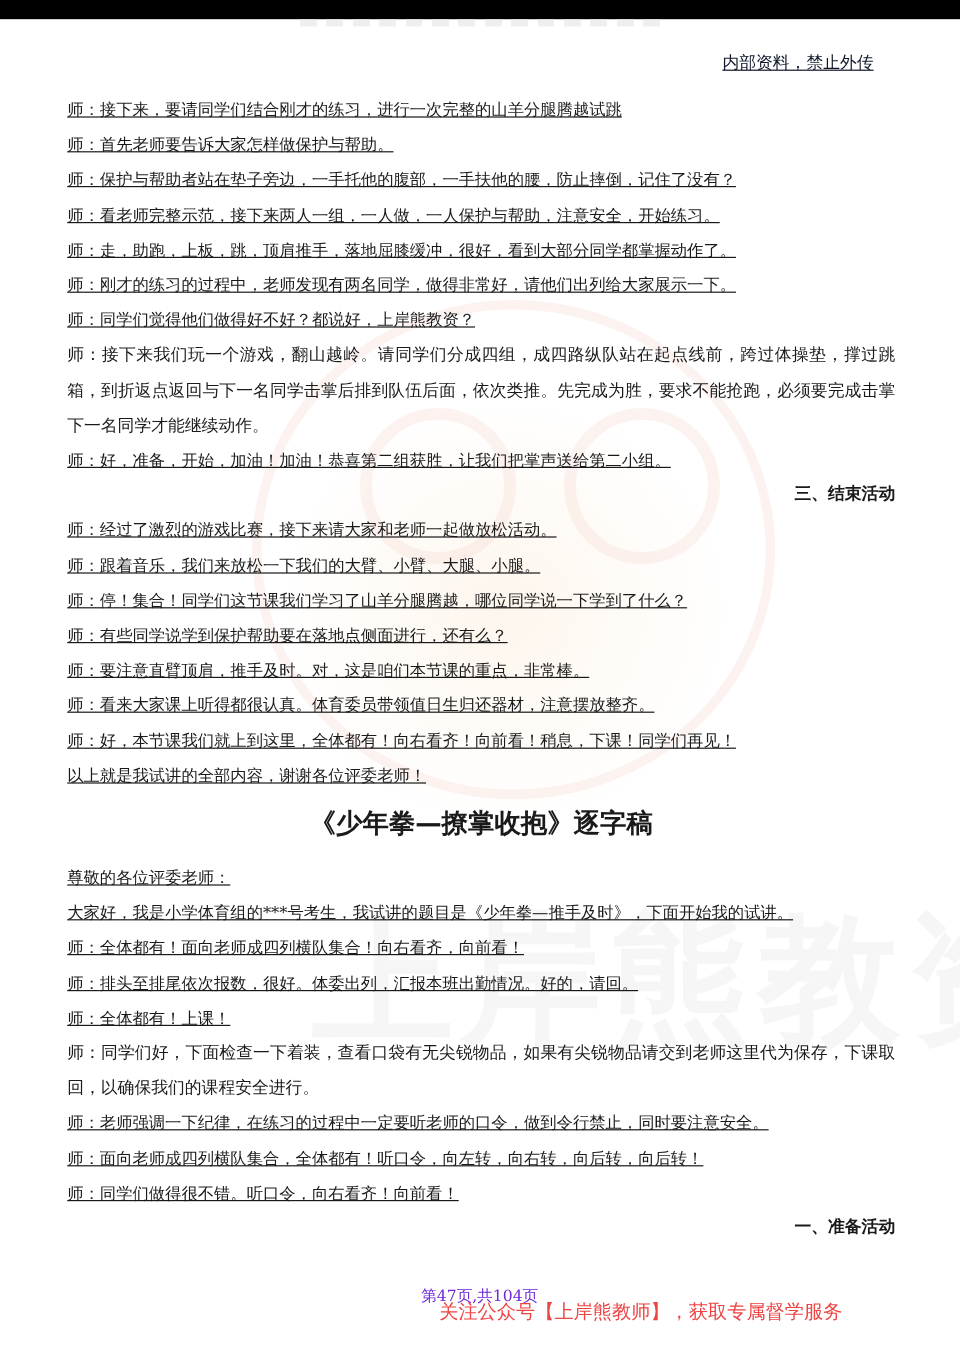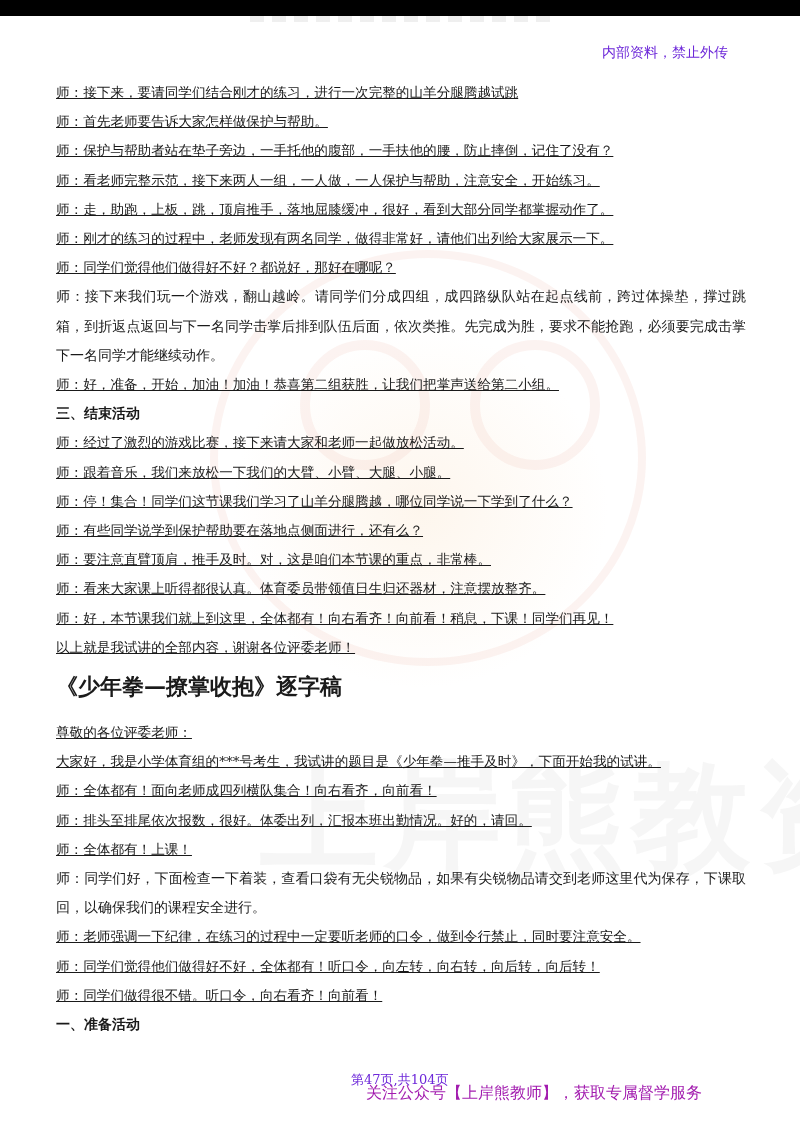--- a/index.html
+++ b/index.html
@@ -9,21 +9,21 @@
       font-family: "DejaVu Serif", "Liberation Serif", serif;
       color: #1a1a1a;
     }
     .top-bar { position: absolute; left: 0; top: 0; width: 800px; height: 16px; background: #000; }
     .top-ghost {
       position: absolute; left: 250px; top: 16px; width: 300px; height: 6px;
       background: repeating-linear-gradient(90deg, #e8e8e8 0 14px, transparent 14px 22px);
       opacity: .7;
     }
     .header-note {
-      position: absolute; right: 72px; top: 44px; font-size: 14px; color: #6d28d9;
+      position: absolute; right: 72px; top: 44px; font-size: 14px; color: #0f172a; text-decoration: underline;
     }
     
     .wm-circle {
       position: absolute; border-radius: 50%;
       border: 10px solid rgba(240, 200, 190, 0.22);
     }
     .wm-blob {
       position: absolute; border-radius: 50%;
       background: radial-gradient(ellipse at center, rgba(252, 235, 215, 0.45), rgba(255,255,255,0) 70%);
     }
@@ -37,32 +37,33 @@
     .content { position: absolute; left: 56px; top: 78px; width: 690px; }
     .line {
       font-size: 13.6px; line-height: 29.2px; white-space: nowrap; text-decoration: underline;
     }
     .para {
       font-size: 14px; line-height: 29.2px; white-space: normal; width: 690px;
       text-align: justify;
     }
     .heading {
       font-size: 14px; line-height: 29.2px; font-weight: bold;
-      font-family: Liberation Serif, serif;
+      font-family: Liberation Mono, monospace;
+      text-align: right;
     }
     .title {
-      font-size: 22px; font-weight: bold; 
+      font-size: 22px; font-weight: bold; text-align: center;
       font-family: "DejaVu Sans", sans-serif;
       line-height: 30px; margin: 10px 0 16px 0;
     }
     .footer-page {
       position: absolute; left: 351px; top: 1071px; font-size: 13px; color: #6d28d9;
     }
     .footer-follow {
-      position: absolute; left: 366px; top: 1083px; font-size: 16px; color: #a21caf;
+      position: absolute; left: 366px; top: 1083px; font-size: 16px; color: #ef4444;
       font-family: "DejaVu Sans", sans-serif;
     }
   </style>
 </head>
 <body>
 
 <div class="top-bar"></div>
 <div class="top-ghost"></div>
 
 <div class="wm-blob" style="left:230px; top:330px; width:380px; height:360px;"></div>
@@ -74,21 +75,21 @@
 <div class="header-note">内部资料，禁止外传</div>
 
 <div class="content">
 
   <div class="line">师：接下来，要请同学们结合刚才的练习，进行一次完整的山羊分腿腾越试跳</div>
   <div class="line">师：首先老师要告诉大家怎样做保护与帮助。</div>
   <div class="line">师：保护与帮助者站在垫子旁边，一手托他的腹部，一手扶他的腰，防止摔倒，记住了没有？</div>
   <div class="line">师：看老师完整示范，接下来两人一组，一人做，一人保护与帮助，注意安全，开始练习。</div>
   <div class="line">师：走，助跑，上板，跳，顶肩推手，落地屈膝缓冲，很好，看到大部分同学都掌握动作了。</div>
   <div class="line">师：刚才的练习的过程中，老师发现有两名同学，做得非常好，请他们出列给大家展示一下。</div>
-  <div class="line">师：同学们觉得他们做得好不好？都说好，那好在哪呢？</div>
+  <div class="line">师：同学们觉得他们做得好不好？都说好，上岸熊教资？</div>
   <div class="para">师：接下来我们玩一个游戏，翻山越岭。请同学们分成四组，成四路纵队站在起点线前，跨过体操垫，撑过跳箱，到折返点返回与下一名同学击掌后排到队伍后面，依次类推。先完成为胜，要求不能抢跑，必须要完成击掌下一名同学才能继续动作。</div>
   <div class="line">师：好，准备，开始，加油！加油！恭喜第二组获胜，让我们把掌声送给第二小组。</div>
 
   <div class="heading">三、结束活动</div>
   <div class="line">师：经过了激烈的游戏比赛，接下来请大家和老师一起做放松活动。</div>
   <div class="line">师：跟着音乐，我们来放松一下我们的大臂、小臂、大腿、小腿。</div>
   <div class="line">师：停！集合！同学们这节课我们学习了山羊分腿腾越，哪位同学说一下学到了什么？</div>
   <div class="line">师：有些同学说学到保护帮助要在落地点侧面进行，还有么？</div>
   <div class="line">师：要注意直臂顶肩，推手及时。对，这是咱们本节课的重点，非常棒。</div>
   <div class="line">师：看来大家课上听得都很认真。体育委员带领值日生归还器材，注意摆放整齐。</div>
@@ -96,19 +97,19 @@
   <div class="line">以上就是我试讲的全部内容，谢谢各位评委老师！</div>
 
   <div class="title">《少年拳—撩掌收抱》逐字稿</div>
   <div class="line">尊敬的各位评委老师：</div>
   <div class="line">大家好，我是小学体育组的***号考生，我试讲的题目是《少年拳—推手及时》，下面开始我的试讲。</div>
   <div class="line">师：全体都有！面向老师成四列横队集合！向右看齐，向前看！</div>
   <div class="line">师：排头至排尾依次报数，很好。体委出列，汇报本班出勤情况。好的，请回。</div>
   <div class="line">师：全体都有！上课！</div>
   <div class="para">师：同学们好，下面检查一下着装，查看口袋有无尖锐物品，如果有尖锐物品请交到老师这里代为保存，下课取回，以确保我们的课程安全进行。</div>
   <div class="line">师：老师强调一下纪律，在练习的过程中一定要听老师的口令，做到令行禁止，同时要注意安全。</div>
-  <div class="line">师：同学们觉得他们做得好不好，全体都有！听口令，向左转，向右转，向后转，向后转！</div>
+  <div class="line">师：面向老师成四列横队集合，全体都有！听口令，向左转，向右转，向后转，向后转！</div>
   <div class="line">师：同学们做得很不错。听口令，向右看齐！向前看！</div>
   <div class="heading">一、准备活动</div>
 </div>
 
 <div class="footer-page">第47页,共104页</div>
 <div class="footer-follow">关注公众号【上岸熊教师】，获取专属督学服务</div>
 
 </body></html>

